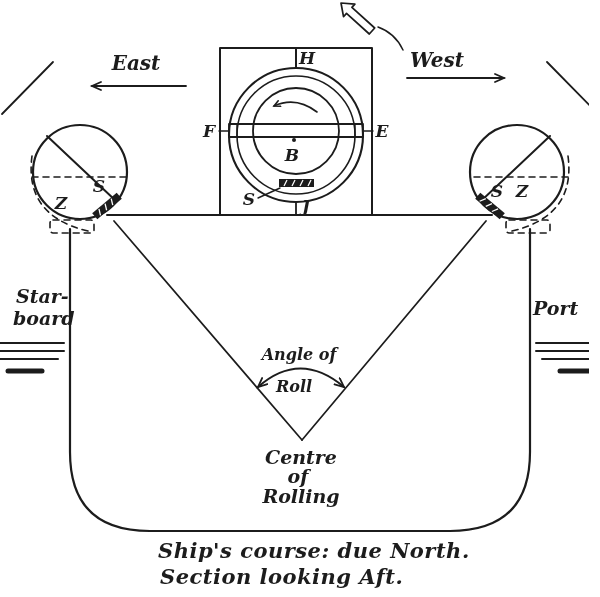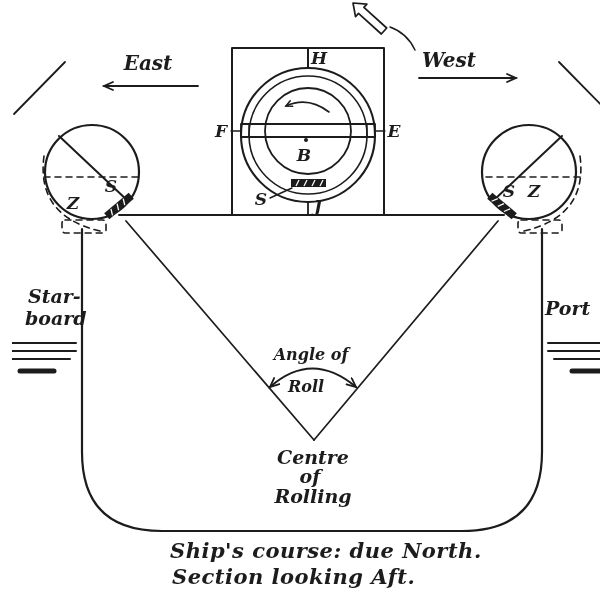--- a/index.html
+++ b/index.html
@@ -1,16 +1,16 @@
 <!DOCTYPE html>
 <html><head>
 <meta charset="utf-8">
 <style>
   html,body{margin:0;padding:0;background:#ffffff;}
-  .stage{width:589px;height:597px;background:#ffffff;position:relative;overflow:hidden;margin-left:12px;}
+  .stage{width:589px;height:597px;background:#ffffff;position:relative;overflow:hidden;}
   svg{display:block;}
   .ink{stroke:#1c1c1c;fill:none;stroke-linecap:round;stroke-linejoin:round;}
   .fillink{fill:#1c1c1c;stroke:none;}
   .dash{stroke-dasharray:6 5;}
   text{font-family:"DejaVu Serif","Liberation Serif",serif;font-style:italic;font-weight:bold;fill:#1c1c1c;stroke:none;}
   .t21{font-size:21px;letter-spacing:.5px;}
   .t20{font-size:20px;}
   .t19{font-size:19px;}
   .t17{font-size:17px;}
   .t16{font-size:16px;}

